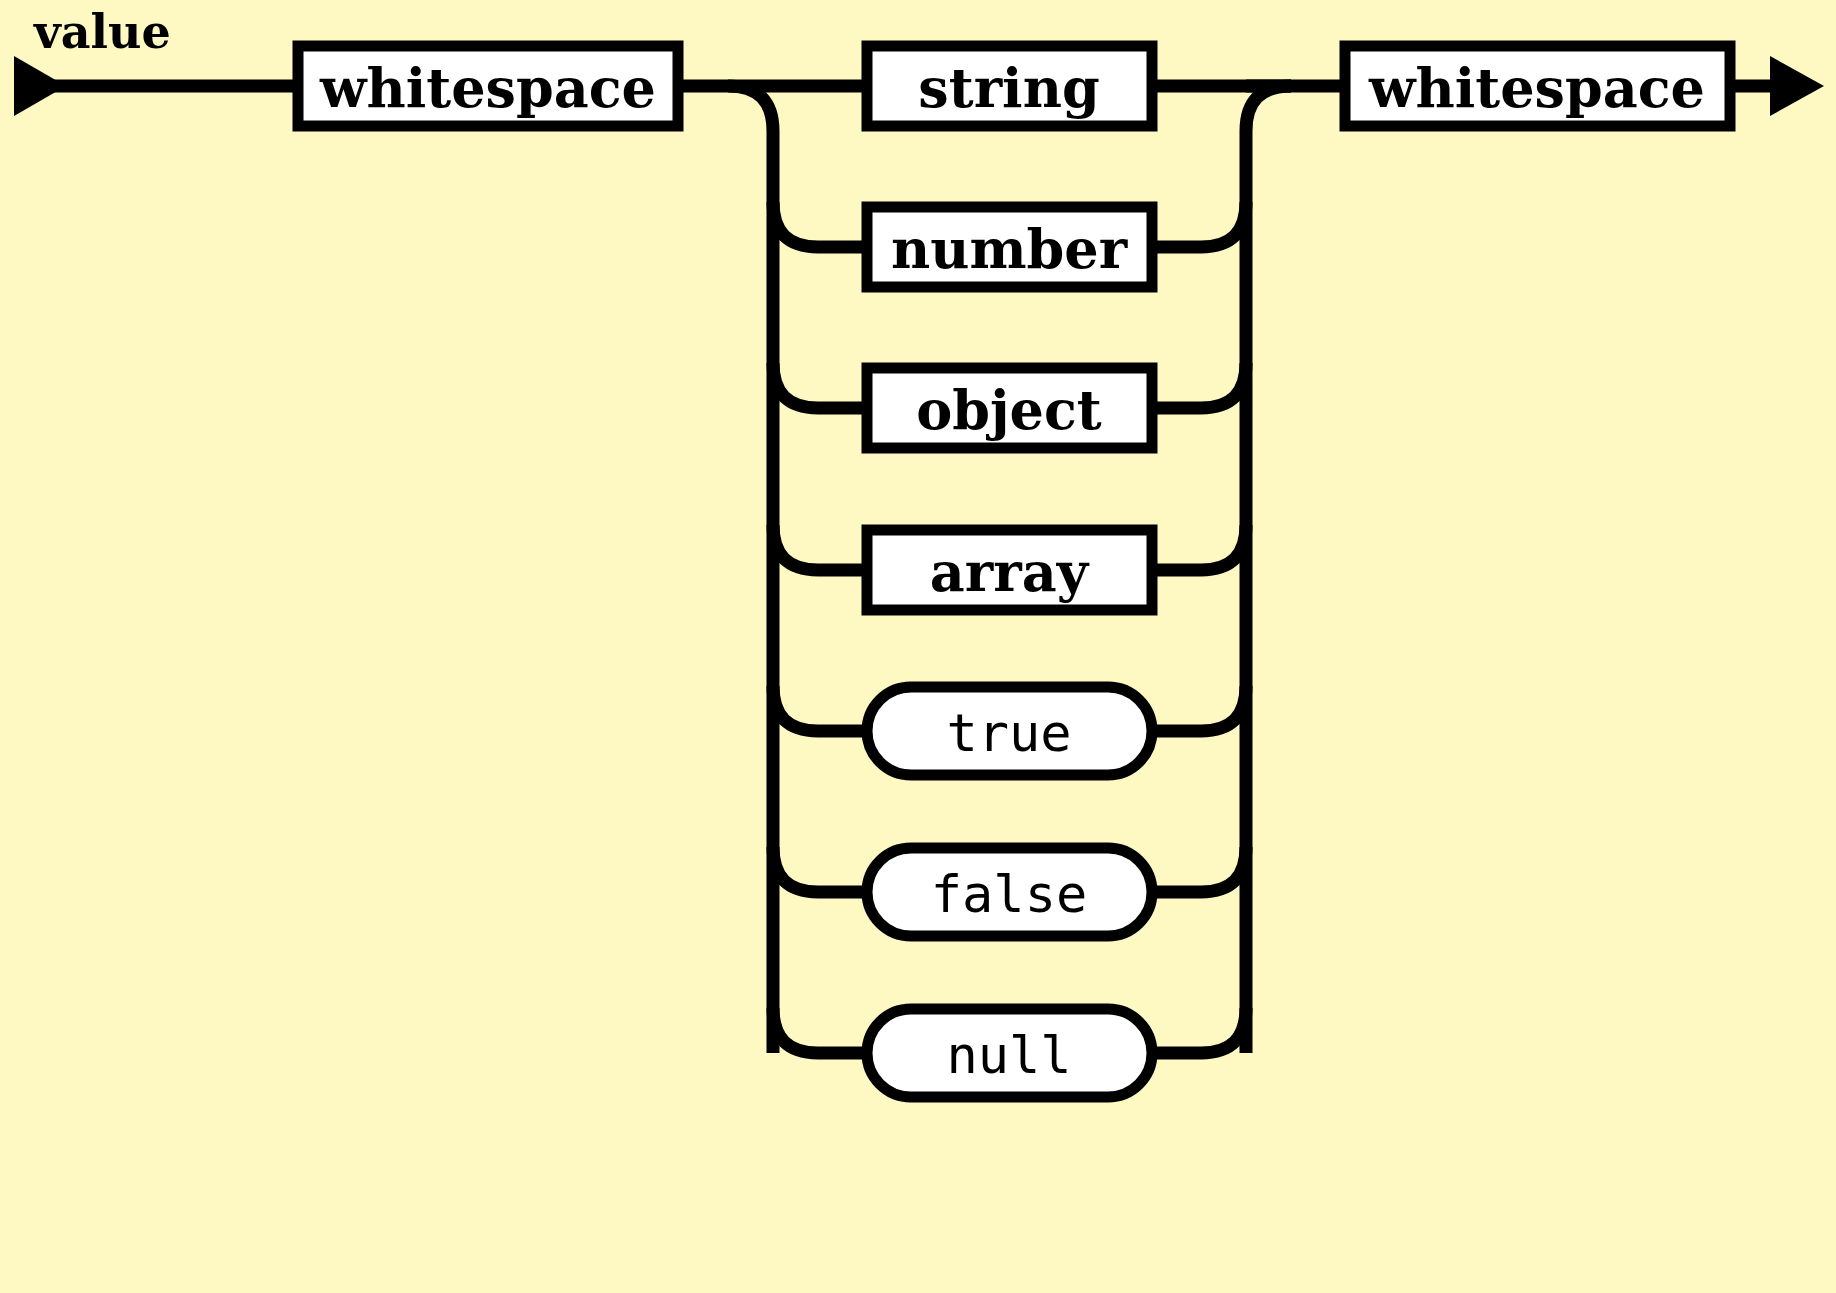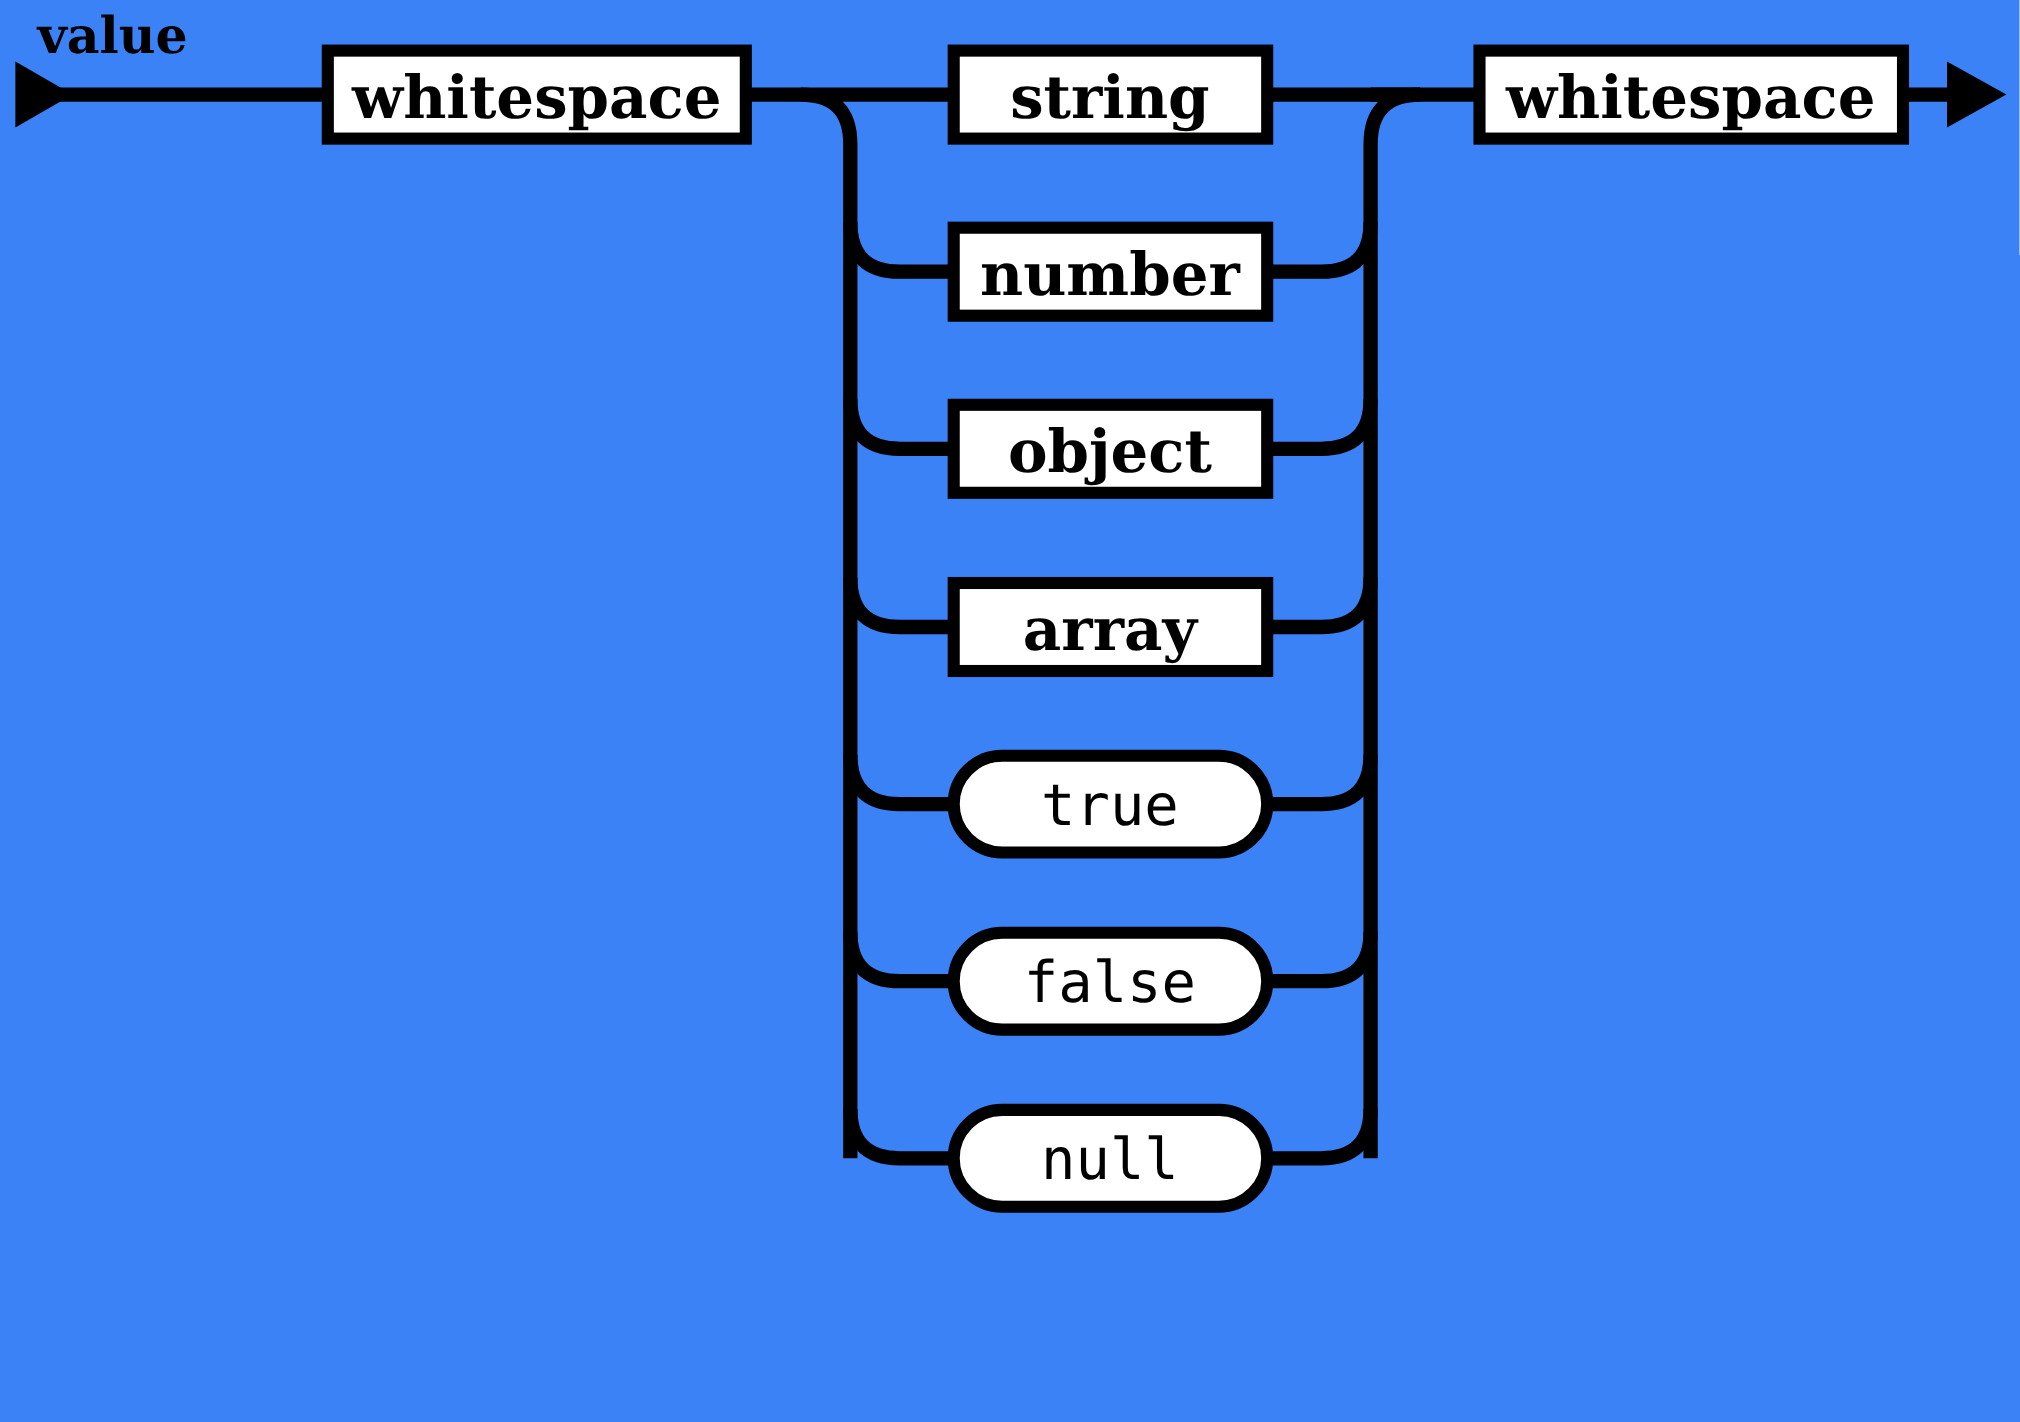--- a/index.html
+++ b/index.html
@@ -7,21 +7,21 @@
     padding: 0;
     background: #f7ece1;
   }
   body {
     font-family: "DejaVu Sans", sans-serif;
   }
   #stage {
     position: relative;
     width: 1836px;
     height: 1293px;
-    background: #3b82f6;
+    background: #fef9c3;
     overflow: hidden;
   }
   #diagram-svg {
     position: absolute;
     left: 0;
     top: 0;
     width: 1836px;
     height: 1293px;
     display: block;
   }

